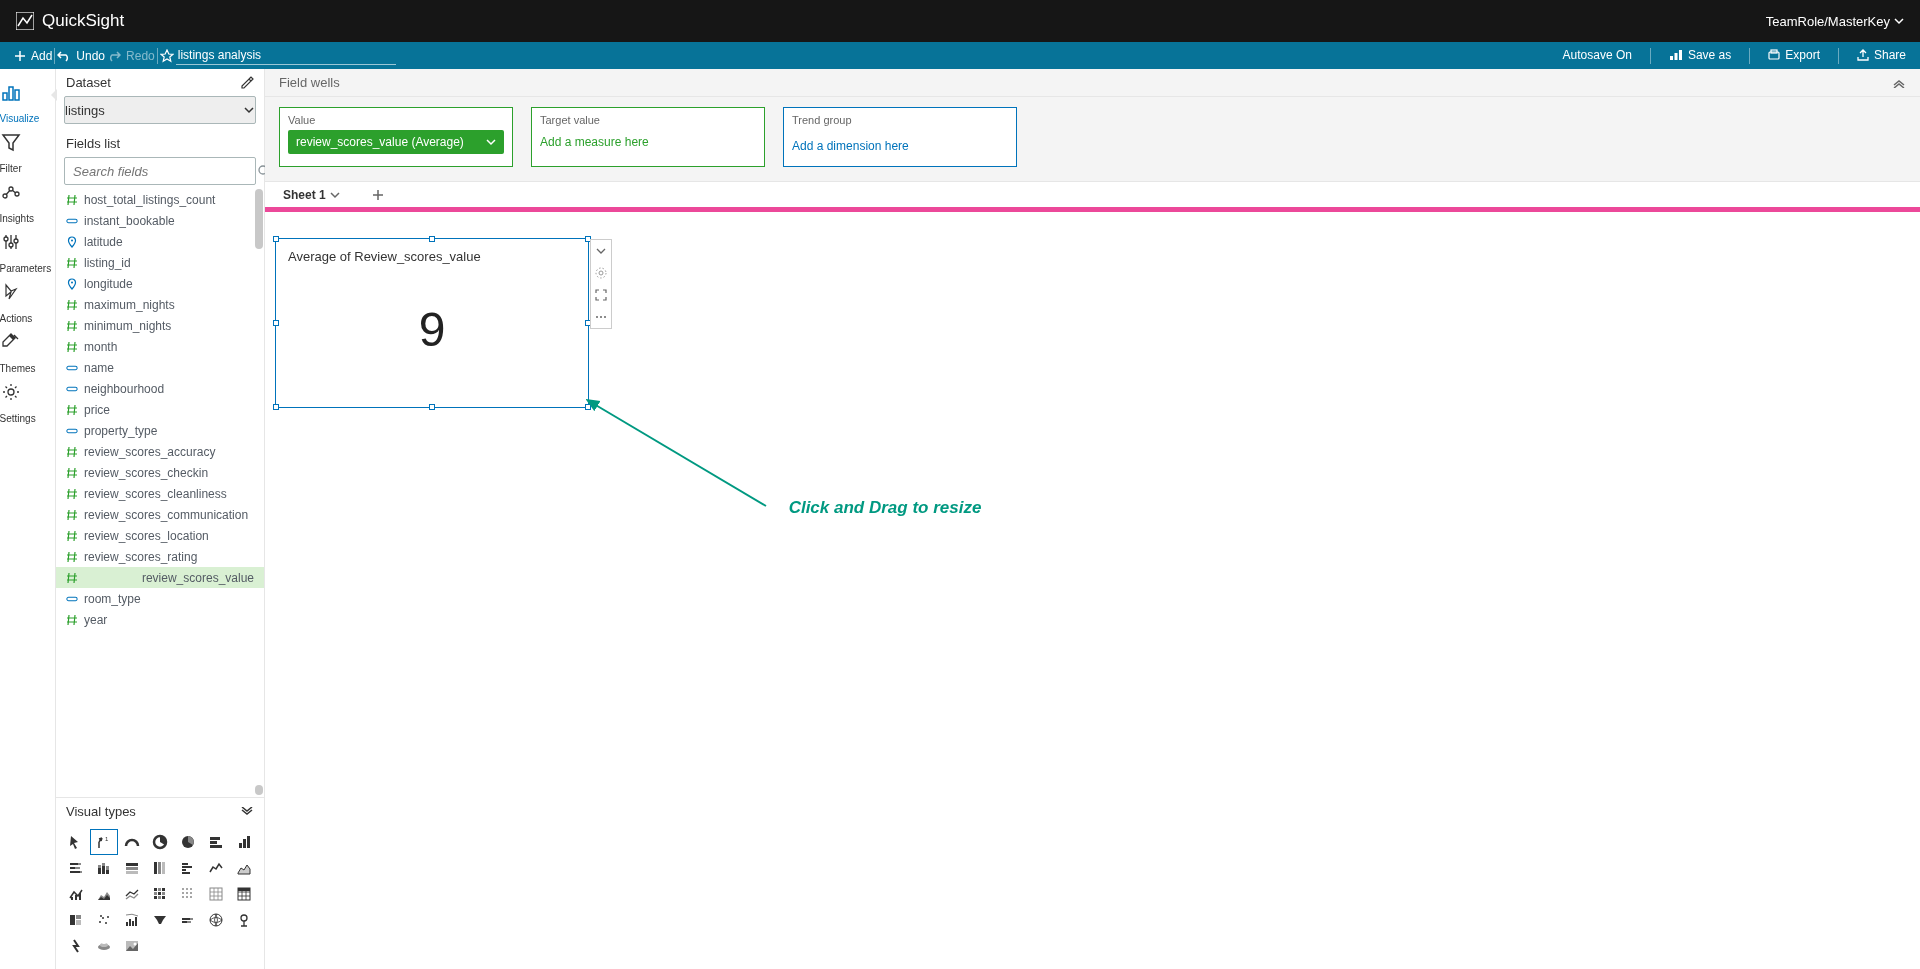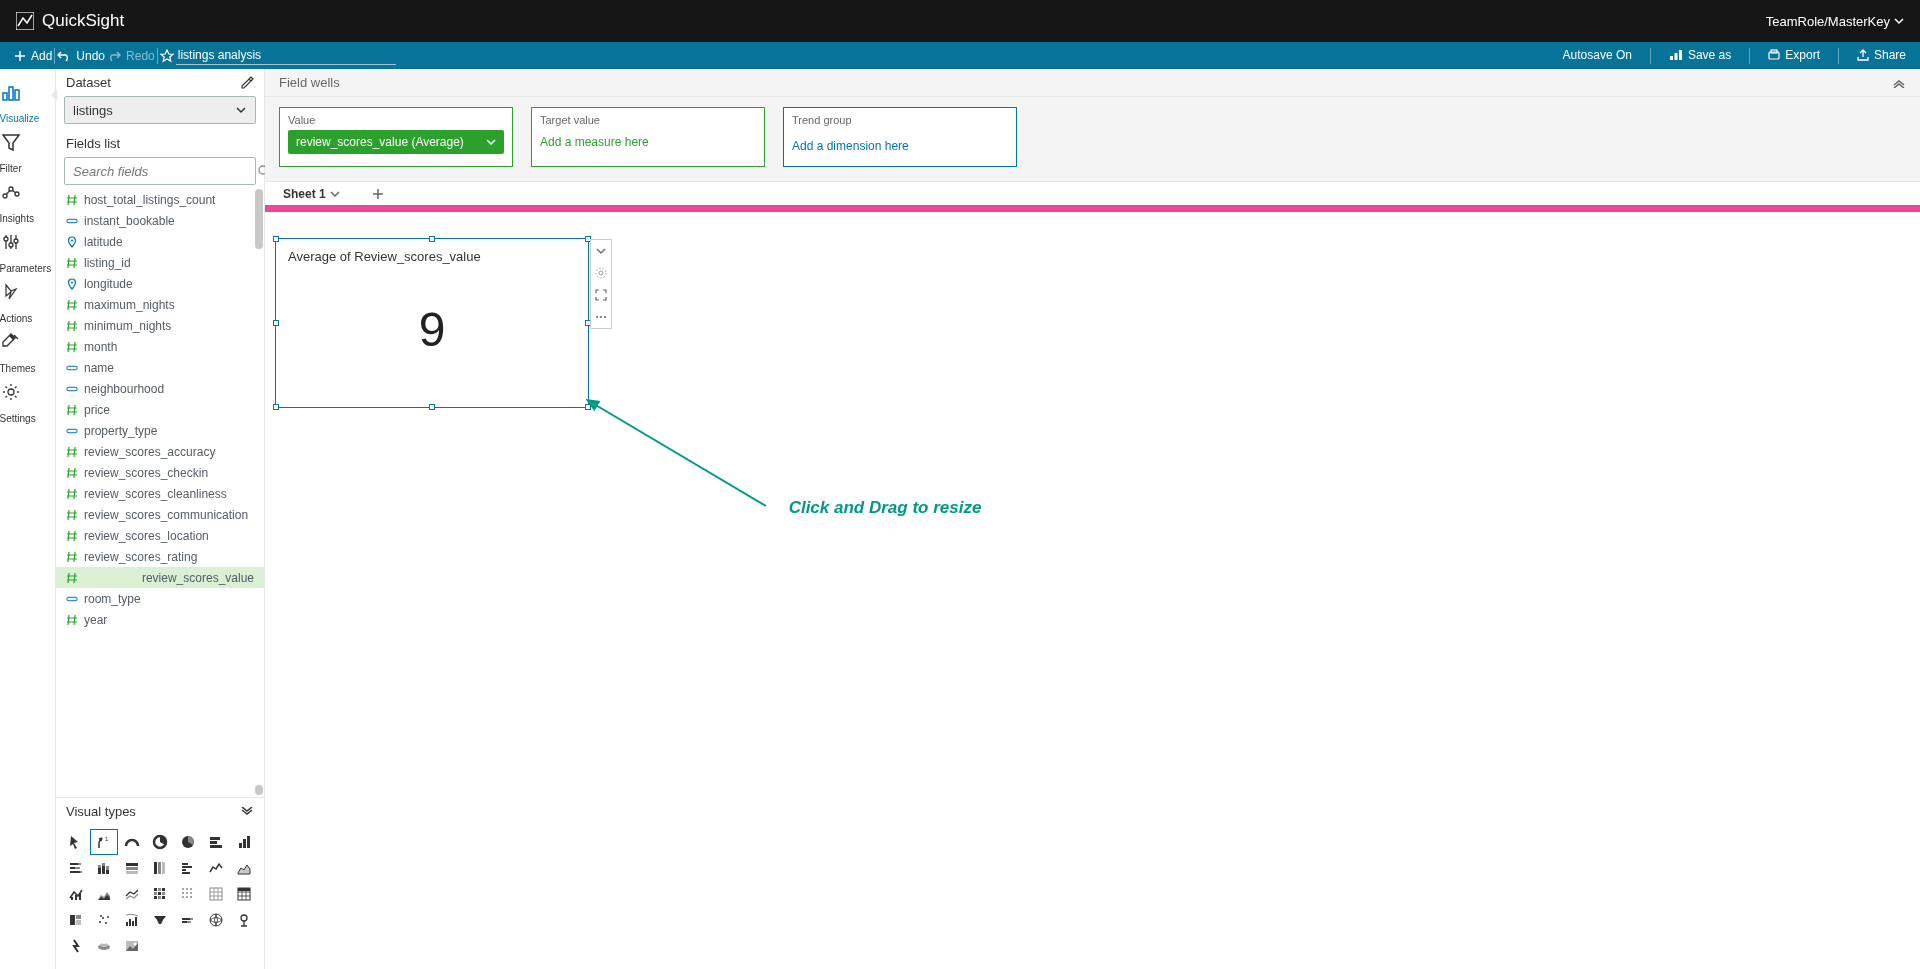--- a/index.html
+++ b/index.html
@@ -26,21 +26,21 @@
 
 .nav-rail { width: 56px; background: #fff; border-right: 1px solid #e6e6e6; display: flex; flex-direction: column; align-items: center; padding-top: 8px; }
 .nav-item { width: 56px; height: 50px; display: flex; flex-direction: column; justify-content: center; gap: 10px; cursor: pointer; color: #333; font-size: 10px; position: relative; }
 .nav-item.active { color: #0073bb; }
 .nav-item.active::after { content:""; position:absolute; right:-1px; top:12px; width:0; height:0; border-top:6px solid transparent; border-bottom:6px solid transparent; border-right:6px solid #e6e6e6;}
 .nav-icon { width: 22px; height: 22px; display:flex; align-items:center; justify-content:center; }
 
 
 .left-panel { width: 209px; border-right: 1px solid #e6e6e6; display: flex; flex-direction: column; background:#fff; }
 .panel-section-header { padding: 6px 10px; font-size: 13px; display:flex; justify-content:space-between; align-items:center; }
-.dataset-select { margin: 0 8px 8px 8px; height: 28px; border: 1px solid #aab7b8; background: #eee; display:flex; align-items:center; justify-content:space-between; padding:0 8px; font-size:13px; cursor:pointer; border-radius:2px;}
+.dataset-select { margin: 0 8px 8px 8px; height: 28px; border: 1px solid #aab7b8; background: #eee; display:flex; align-items:center; justify-content:space-between; padding:0 0; font-size:13px; cursor:pointer; border-radius:2px;}
 .fields-header { padding: 4px 10px 6px; font-size: 13px; }
 .search-box { margin: 0 8px 4px 8px; height: 28px; border: 1px solid #aab7b8; border-radius:2px; display:flex; align-items:center; padding:0 8px; gap:6px; }
 .search-box input { border:none; outline:none; flex:1; font-size:13px; font-style:italic; color:#879196; }
 .fields-list { flex:1; overflow-y:auto; position:relative; }
 .fields-list-inner { padding-bottom: 4px; }
 .field-item { height: 21px; display:flex; align-items:center; padding:0 10px; gap:6px; font-size:12px; cursor:pointer; color:#545b64; }
 .field-item.selected { background:#d9f0d3;justify-content:space-between; }
 .field-icon { width:12px; height:12px; display:flex; align-items:center; justify-content:center; flex-shrink:0;}
 .scroll-thumb { position:absolute; right:1px; top:0; width:8px; height:60px; background:#c8c8c8; border-radius:4px;}
 .scroll-thumb2 { position:absolute; right:1px; bottom:2px; width:8px; height:10px; background:#c8c8c8; border-radius:4px;}
@@ -55,21 +55,21 @@
 .center { flex:1; display:flex; flex-direction:column; background:#f4f4f4; position:relative; }
 .field-wells-header { height:28px; border-bottom:1px solid #e6e6e6; display:flex; align-items:center; padding:0 14px; font-size:13px; color:#666; justify-content:space-between; background:#f4f4f4;}
 .wells-row { display:flex; gap:18px; padding: 10px 14px 14px; background:#f4f4f4; border-bottom:1px solid #e6e6e6;}
 .well { width: 234px; border:1px solid #2ca02c; background:#fff; padding:6px 8px 8px; }
 .well.blue { border-color:#0073bb; }
 .well-label { font-size:11px; color:#666; margin-bottom:4px; }
 .well-chip { background:#2ca02c; color:#fff; padding:5px 8px; font-size:12px; border-radius:2px; display:flex; justify-content:space-between; align-items:center; cursor:pointer;}
 .well-placeholder { font-size:12px; color:#2ca02c; padding:5px 0;}
 .well.blue .well-placeholder { color:#0073bb;margin-top:8px; }
 
-.sheet-tabs { height:30px; background:#fff; border-bottom:7px solid #ec4899; display:flex; align-items:center; padding-left:10px; gap:20px;}
+.sheet-tabs { height:30px; background:#fff; border-bottom:5px solid #ec4899; display:flex; align-items:center; padding-left:10px; gap:20px;}
 .sheet-tab { padding:4px 8px; font-size:12px; font-weight:bold; display:flex; align-items:center; gap:4px; cursor:pointer; }
 .add-sheet { width:20px; height:20px; display:flex; align-items:center; justify-content:center; cursor:pointer; color:#666;}
 
 .canvas { flex:1; background:#fff; position:relative; }
 .visual-box { position:absolute; left:10px; top:26px; width:314px; height:170px; border:1px solid #0073bb; background:#fff; }
 .visual-title { padding:10px 12px; font-size:13px; color:#333; }
 .visual-value { font-size:48px; text-align:center; margin-top:28px; font-weight:400; color:#222;}
 .handle { position:absolute; width:6px; height:6px; background:#fff; border:1px solid #0073bb; }
 .handle.tl{left:-3px;top:-3px;} .handle.tr{right:-3px;top:-3px;} .handle.bl{left:-3px;bottom:-3px;} .handle.br{right:-3px;bottom:-3px;}
 .handle.tm{left:50%;top:-3px;margin-left:-3px;} .handle.bm{left:50%;bottom:-3px;margin-left:-3px;}

